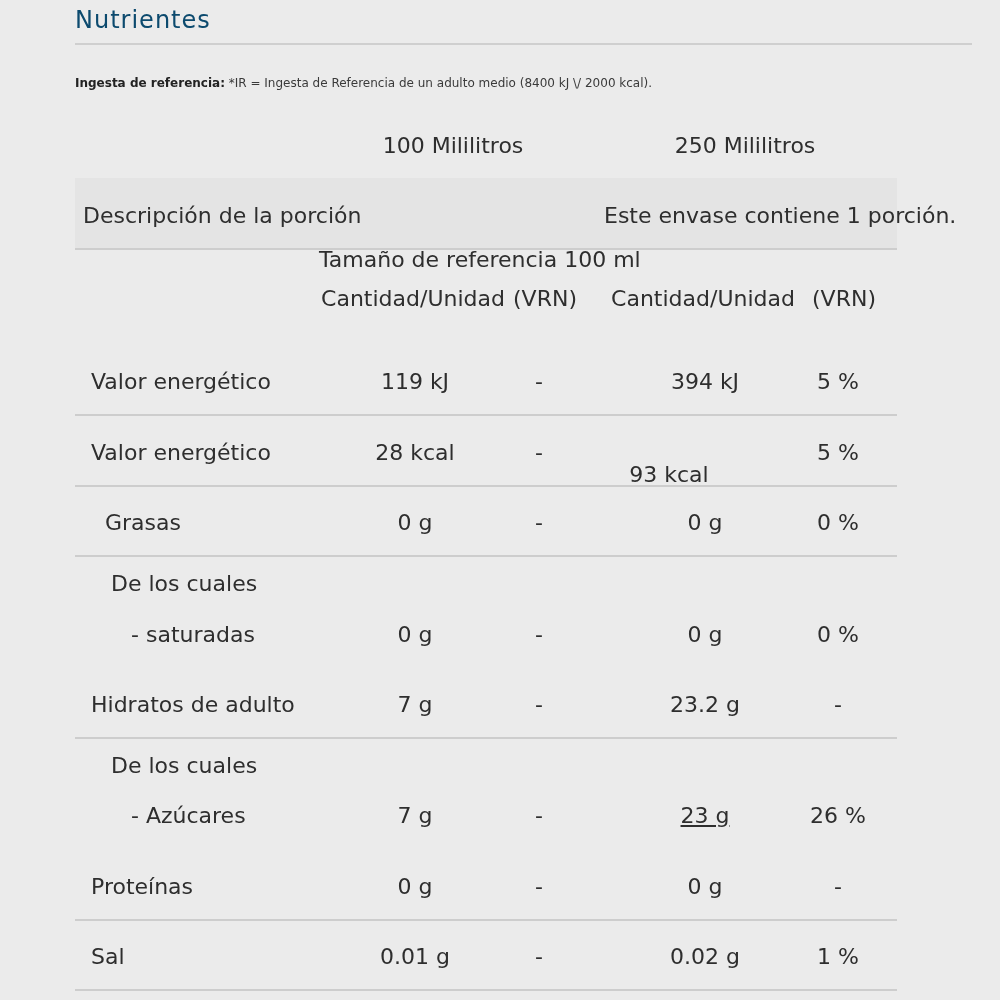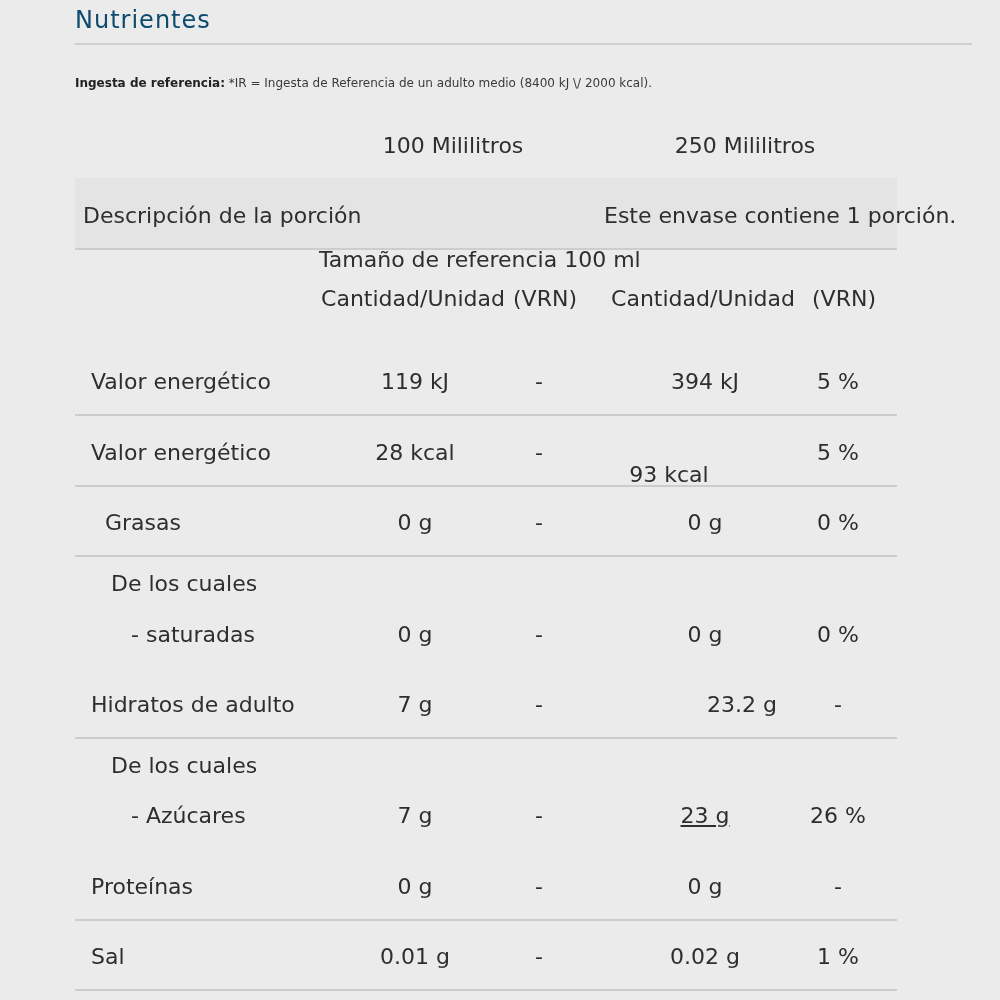--- a/index.html
+++ b/index.html
@@ -80,21 +80,21 @@
 
 <div class="abs" style="left:131px; top:622px;">- saturadas</div>
 <div class="abs c" style="left:415px; top:622px;">0 g</div>
 <div class="abs c" style="left:539px; top:622px;">-</div>
 <div class="abs c" style="left:705px; top:622px;">0 g</div>
 <div class="abs c" style="left:838px; top:622px;">0 %</div>
 
 <div class="abs" style="left:91px; top:692px;">Hidratos de adulto</div>
 <div class="abs c" style="left:415px; top:692px;">7 g</div>
 <div class="abs c" style="left:539px; top:692px;">-</div>
-<div class="abs c" style="left:705px; top:692px;margin-left:37px;">23.2 g</div>
+<div class="abs c" style="left:705px; top:692px;">23.2 g</div>
 <div class="abs c" style="left:838px; top:692px;">-</div>
 <div class="rule" style="top:737px;"></div>
 
 <div class="abs" style="left:111px; top:753px;">De los cuales</div>
 
 <div class="abs" style="left:131px; top:803px;">- Azúcares</div>
 <div class="abs c" style="left:415px; top:803px;">7 g</div>
 <div class="abs c" style="left:539px; top:803px;">-</div>
 <div class="abs c" style="left:705px; top:803px;text-decoration:underline;">23 g</div>
 <div class="abs c" style="left:838px; top:803px;">26 %</div>

